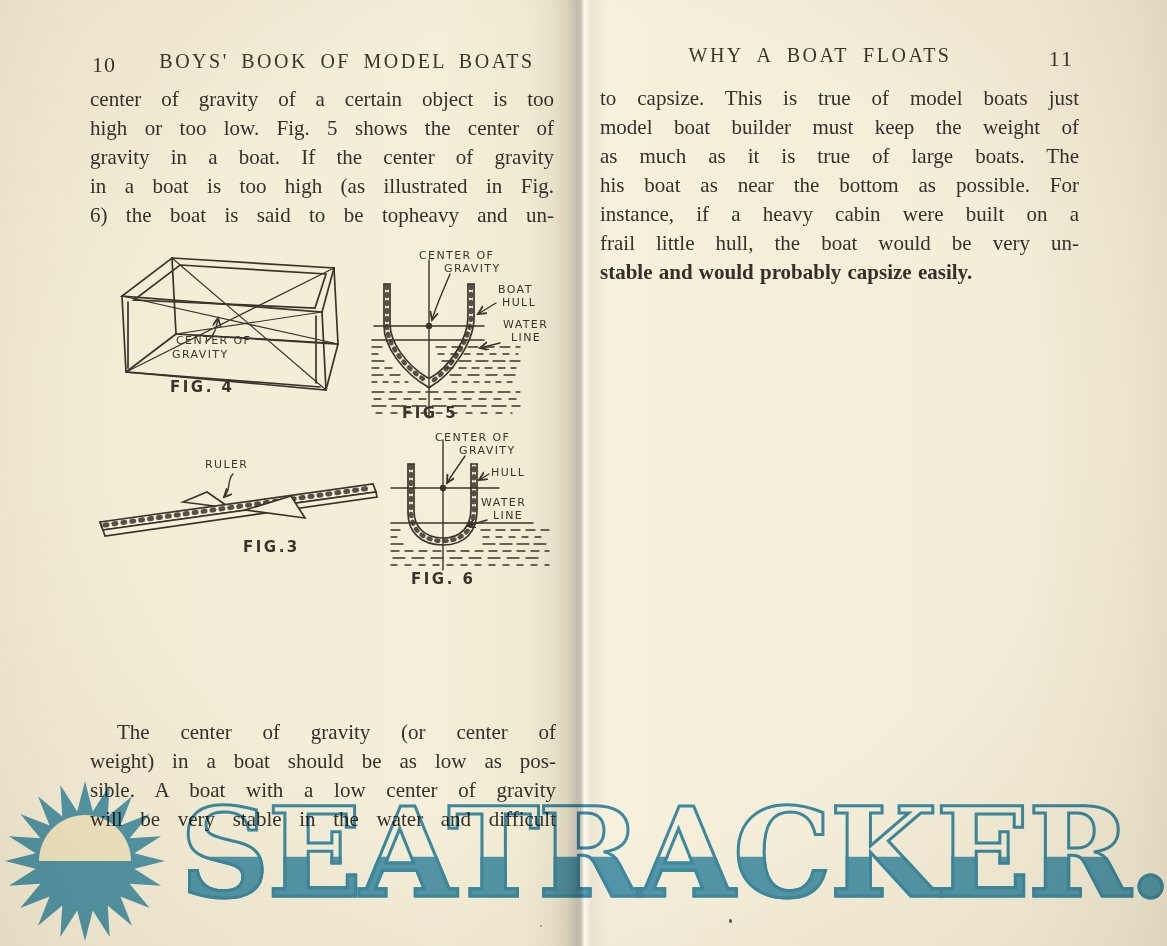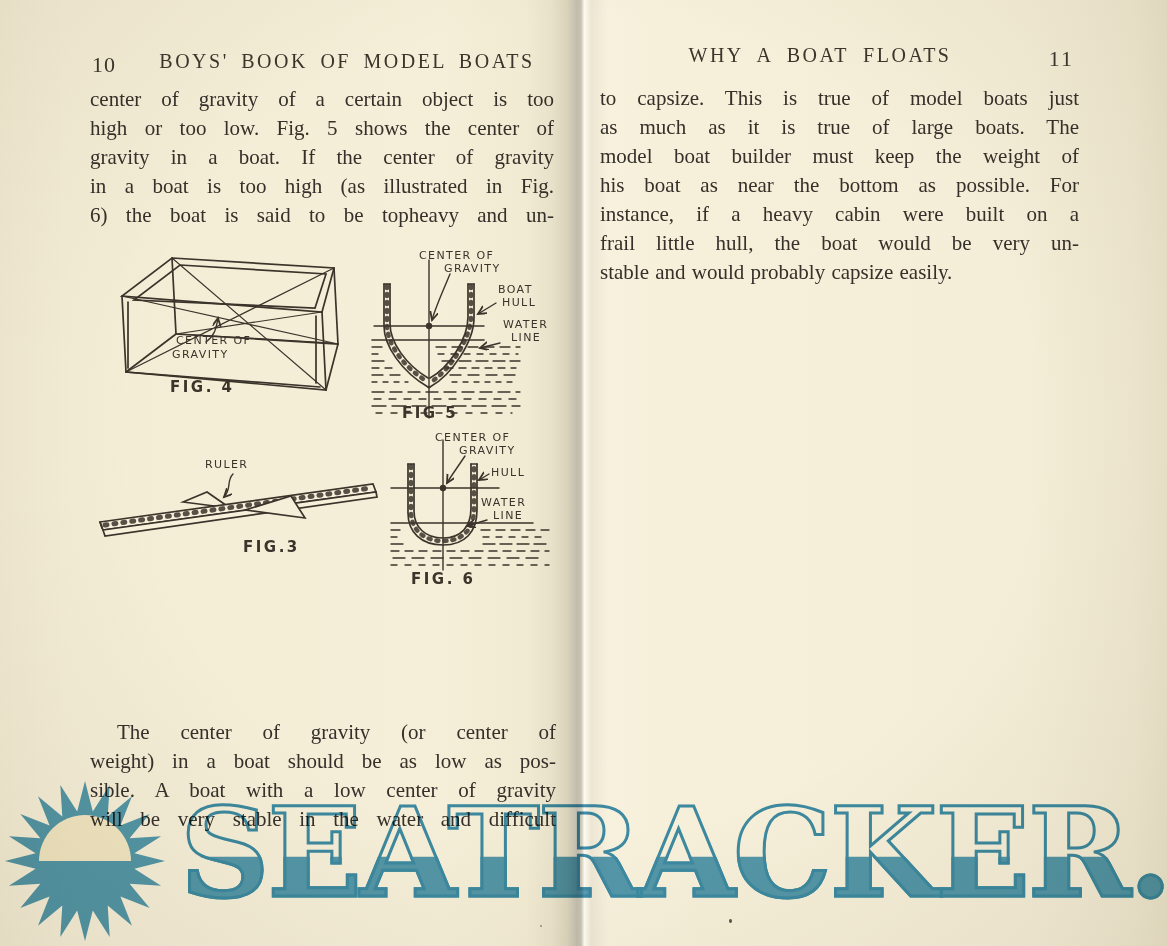--- a/index.html
+++ b/index.html
@@ -21,21 +21,21 @@
   .hdr .pnum{font-size:22px; letter-spacing:1px;}
   .hdr-left{left:90px; top:50px; width:466px;}
   .hdr-left .pnum{position:absolute; left:2px; top:2px;}
   .hdr-left .ttl{position:absolute; left:48px; top:0; width:418px; text-align:center; word-spacing:5px;}
   .hdr-right{left:600px; top:44px; width:480px;}
   .hdr-right .ttl{position:absolute; left:0; top:0; width:440px; text-align:center; word-spacing:7px;}
   .hdr-right .pnum{position:absolute; right:6px; top:2px; letter-spacing:2px;}
   
   .para{position:absolute; font-size:21px; color:#35302a;}
   .bline{height:29px; text-align:justify; text-align-last:justify; word-spacing:1px;}
-  .bline.endline{text-align-last:left;}
+  .bline.endline{text-align-last:left;font-weight:bold;}
   .bline.indent{text-indent:27px;}
   .p-l1{left:90px; top:87px;  width:464px;}
   .p-l2{left:90px; top:604px; width:466px;}
   .p-l3{left:90px; top:720px; width:466px;}
   .p-r1{left:600px; top:86px; width:479px;}
   
   .fig{position:absolute;}
   .fig svg{position:absolute; left:0; top:0; overflow:visible;}
   .flab{position:absolute; font-family:"DejaVu Sans", sans-serif; font-size:11px;
         letter-spacing:1.4px; color:#3a342b; white-space:nowrap; font-weight:500;}
@@ -215,22 +215,22 @@
     <div class="bline">will be very stable in the water and difficult</div>
   </div>
 
   <div class="hdr hdr-right">
     <span class="ttl">WHY A BOAT FLOATS</span>
     <span class="pnum">11</span>
   </div>
 
   <div class="para p-r1">
     <div class="bline">to capsize.  This is true of model boats just</div>
+    <div class="bline">model boat builder must keep the weight of</div>
     <div class="bline">as much as it is true of large boats.  The</div>
-    <div class="bline">model boat builder must keep the weight of</div>
     <div class="bline">his boat as near the bottom as possible.  For</div>
     <div class="bline">instance, if a heavy cabin were built on a</div>
     <div class="bline">frail little hull, the boat would be very un-</div>
     <div class="bline endline">stable and would probably capsize easily.</div>
   </div>
 
   <div class="speck sp1"></div>
   <div class="speck sp2"></div>
 
   <div class="wm">

